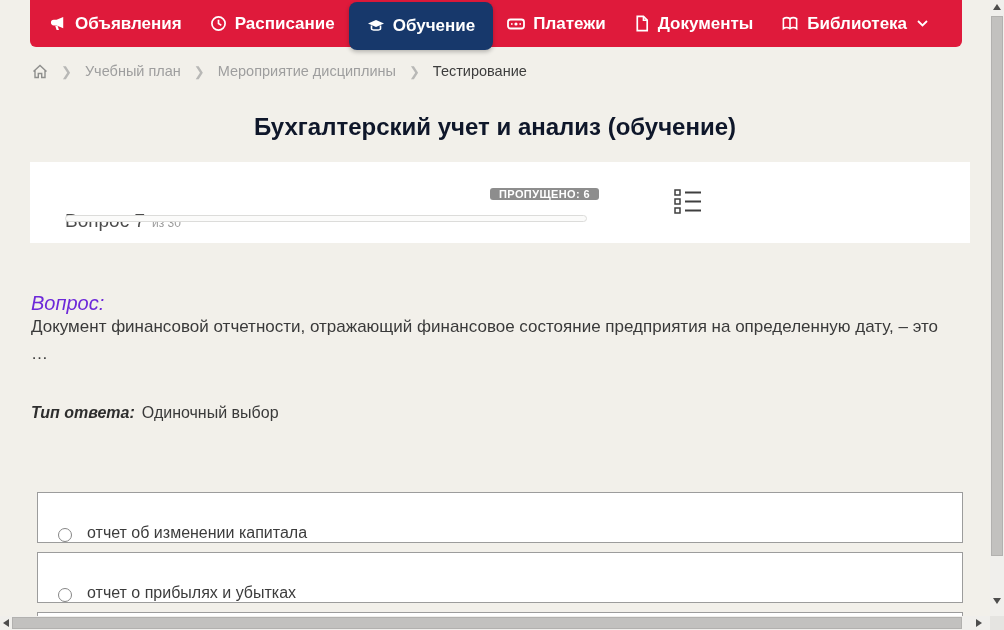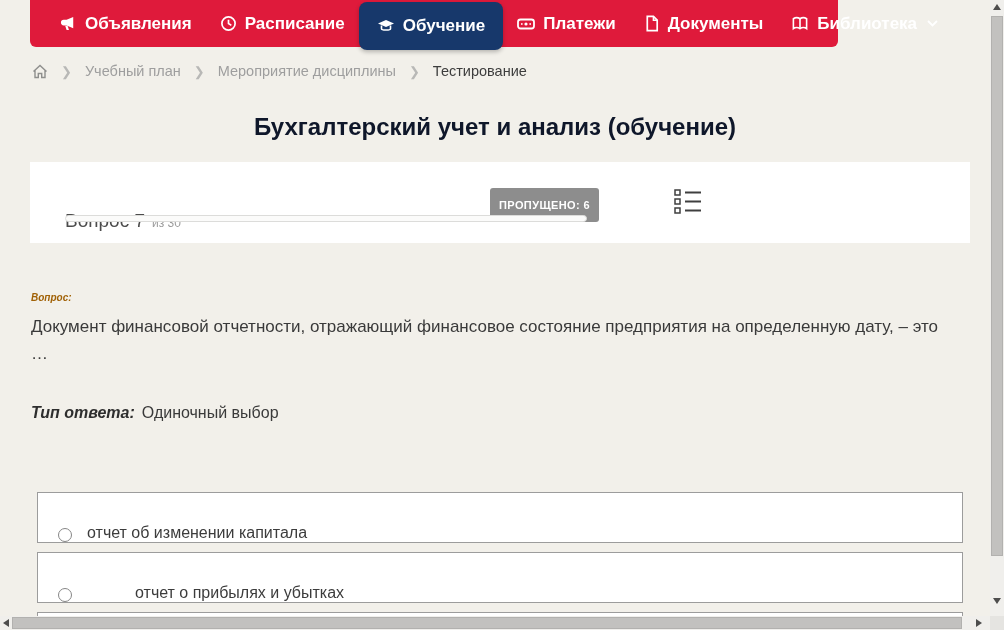--- a/index.html
+++ b/index.html
@@ -1,22 +1,22 @@
 <!DOCTYPE html>
 <html><head>
 <meta charset="utf-8">
 <style>
   html,body{margin:0;padding:0;width:1004px;height:630px;overflow:hidden;
     background:#f2f0ea;font-family:"Liberation Sans",sans-serif;}
   *{box-sizing:border-box;}
 
   
-  .navbar{position:absolute;left:30px;top:0;width:808px;height:47px;
+  .navbar{position:absolute;left:30px;top:0;width:932px;height:47px;
     background:#df1a3b;border-radius:0 0 6px 6px;display:flex;align-items:center;
-    padding:0 16px;overflow:visible;}
+    padding:0 6px;overflow:visible;}
   .nav-item{display:flex;align-items:center;gap:8px;color:#fff;font-size:17px;
     font-weight:700;padding:0 14px;height:47px;white-space:nowrap;cursor:pointer;}
   .nav-item.active{background:#17386b;height:48px;align-self:flex-start;
     margin-top:2px;border-radius:8px;padding:0 18px;box-shadow:0 2px 4px rgba(0,0,0,.25);}
   .nav-item svg{flex:0 0 auto;}
   .chev{margin-left:2px;}
 
   
   .breadcrumb{position:absolute;left:32px;top:63px;display:flex;align-items:center;
     gap:13px;font-size:14.5px;color:#9e9e9e;}
@@ -27,41 +27,41 @@
   
   .page-title{position:absolute;left:0;top:113px;width:990px;text-align:center;
     font-size:24px;font-weight:700;color:#0f172a;}
 
   
   .q-panel{position:absolute;left:30px;top:162px;width:940px;height:81px;background:#ffffff;}
   .q-num-row{position:absolute;left:35px;top:24px;display:flex;align-items:baseline;gap:7px;margin-top:24px;}
   .q-num{font-size:19px;color:#4c4c4c;}
   .q-of{font-size:12px;color:#9b9b9b;}
   .q-badge{position:absolute;left:460px;top:26px;background:#8d8d8d;color:#fff;
-    font-size:11px;font-weight:700;padding:11px 9px;border-radius:3px;letter-spacing:.4px;}
+    font-size:11px;font-weight:700;padding:0 9px;border-radius:3px;letter-spacing:.4px;}
   .q-progress{position:absolute;left:35px;top:53px;width:522px;height:7px;
     background:#fbfbfa;border:1px solid #dcdcda;border-radius:4px;overflow:hidden;}
   .q-progress-fill{height:100%;background:#bfbfbd;width:0%;}
   .q-list-btn{position:absolute;left:644px;top:26px;width:28px;height:28px;cursor:pointer;}
   .q-timer{position:absolute;right:20px;top:16px;font-size:30px;color:#4f4f4f;letter-spacing:1px;}
   .q-timer .secs{color:#a8a8a8;}
 
   
-  .q-heading{position:absolute;left:31px;top:292px;font-size:10px;font-weight:700;
-    font-style:italic;color:#a16207;}
+  .q-heading{position:absolute;left:31px;top:292px;font-size:20px;font-weight:400;
+    font-style:italic;color:#6d28d9;}
   .q-line1{position:absolute;left:31px;top:317px;width:940px;font-size:17px;color:#3a3a3a;}
   .q-line2{position:absolute;left:31px;top:344px;font-size:17px;color:#3a3a3a;}
   .q-type{position:absolute;left:31px;top:404px;font-size:16px;color:#3a3a3a;}
   .q-type .t-label{font-weight:700;font-style:italic;color:#2e2e2e;margin-right:7px;}
 
   
   .option{position:absolute;left:37px;width:926px;height:51px;background:#fff;
     border:1px solid #9c9c9c;display:flex;align-items:flex-end;padding-left:20px;cursor:pointer;}
   .option.o1{top:492px;}
-  .option.o2{top:552px;gap:48px;}
+  .option.o2{top:552px;}
   .option.o3{top:612px;height:46px;}
   .radio{width:14px;height:14px;border:1px solid #868686;border-radius:50%;
     background:#fff;flex:0 0 auto;}
   .option-label{margin-left:15px;font-size:16px;color:#3c3c3c;}
 
   
   .vscroll{position:absolute;right:0;top:0;width:14px;height:616px;background:#f0efec;}
   .vscroll .btn-up{position:absolute;top:0;left:0;width:14px;height:14px;}
   .vscroll .btn-down{position:absolute;top:594px;left:0;width:14px;height:14px;}
   .vscroll .thumb{position:absolute;top:16px;left:1px;width:12px;height:540px;

